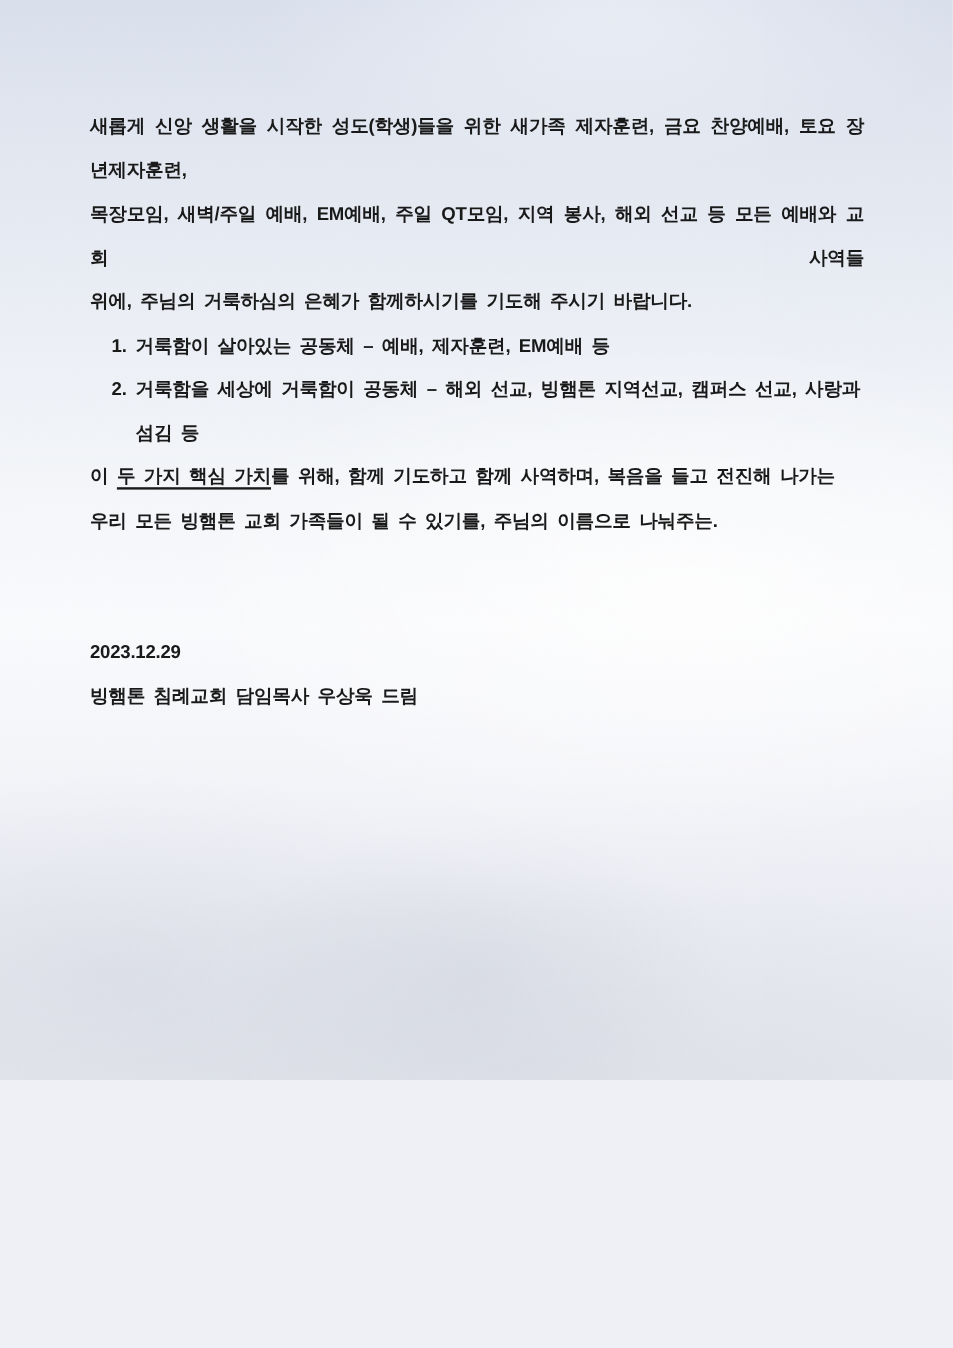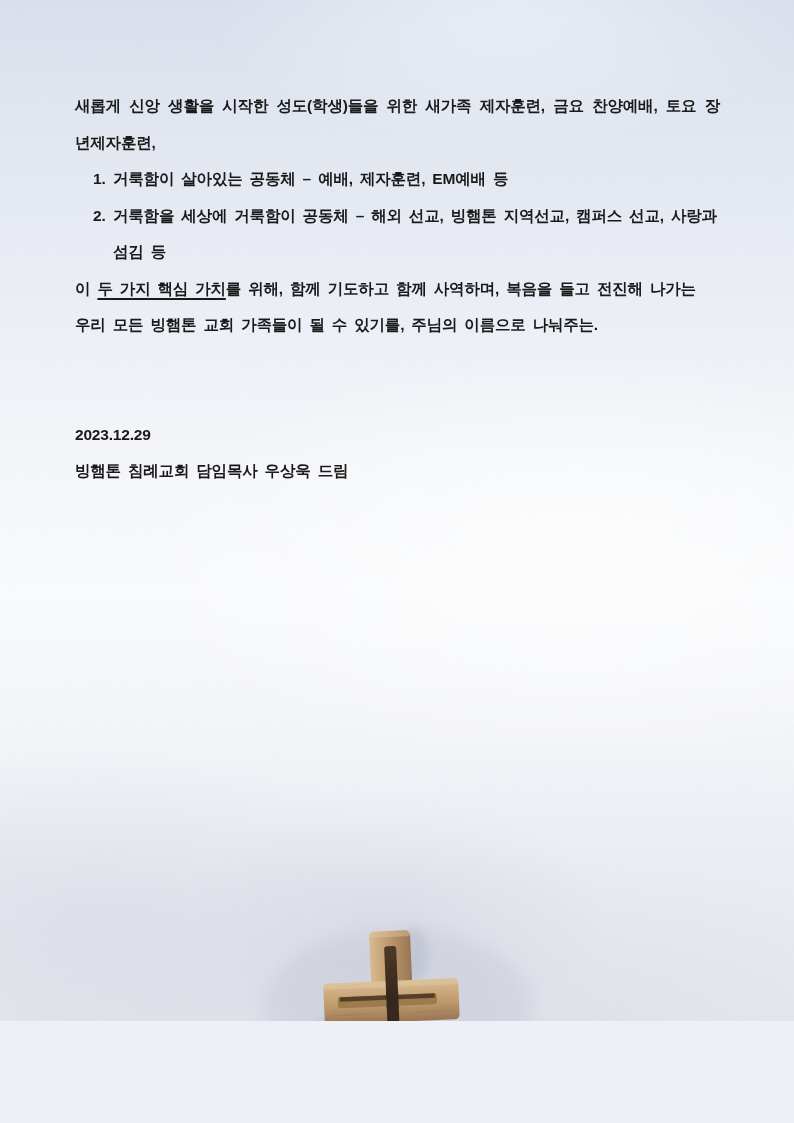--- a/index.html
+++ b/index.html
@@ -4,21 +4,21 @@
 <style>
   html, body { margin: 0; padding: 0; }
   body {
     width: 794px; height: 1123px;
     overflow: hidden;
     font-family: "Liberation Sans", "DejaVu Sans", sans-serif;
     background: #eef0f5;
   }
   .page {
     position: relative;
-    width: 794px; height: 1021px;
+    width: 794px; height: 900px;
     overflow: hidden;
     
     background:
       radial-gradient(ellipse 620px 300px at 72% 55%, rgba(255,255,255,0.85), rgba(255,255,255,0) 70%),
       radial-gradient(ellipse 420px 180px at 64% 2%,  rgba(244,247,252,0.55), rgba(244,247,252,0) 70%),
       radial-gradient(ellipse 520px 240px at 12% 90%, rgba(203,207,220,0.38), rgba(203,207,220,0) 70%),
       radial-gradient(ellipse 700px 220px at 55% 99%, rgba(199,203,216,0.30), rgba(199,203,216,0) 75%),
       radial-gradient(ellipse 300px 180px at 50% 90%, rgba(182,187,203,0.22), rgba(182,187,203,0) 70%),
       linear-gradient(180deg,
         var(--snow_top) 0%, #dfe5ef 8%, #e5e9f2 18%, #edf0f6 32%,
@@ -59,20 +59,22 @@
   .blank { height: 36.5px; }
   .right { }
 </style>
 </head>
 <body>
 
 <div class="page">
 
   <div class="letter">
     <div class="ln j">새롭게 신앙 생활을 시작한 성도(학생)들을 위한 새가족 제자훈련, 금요 찬양예배, 토요 장년제자훈련,</div>
+    <div class="ln j">목장모임, 새벽/주일 예배, EM예배, 주일 QT모임, 지역 봉사, 해외 선교 등 모든 예배와 교회 사역들</div>
+    <div class="ln">위에, 주님의 거룩하심의 은혜가 함께하시기를 기도해 주시기 바랍니다.</div>
 
 
     <div class="ln li-row">
       <span class="li-num">1.</span>
       <span class="li-text">거룩함이 살아있는 공동체 – 예배, 제자훈련, EM예배 등</span>
     </div>
     <div class="ln li-row">
       <span class="li-num">2.</span>
       <span class="li-text">거룩함을 세상에 거룩함이 공동체 – 해외 선교, 빙햄톤 지역선교, 캠퍼스 선교, 사랑과 섬김 등</span>
     </div>

